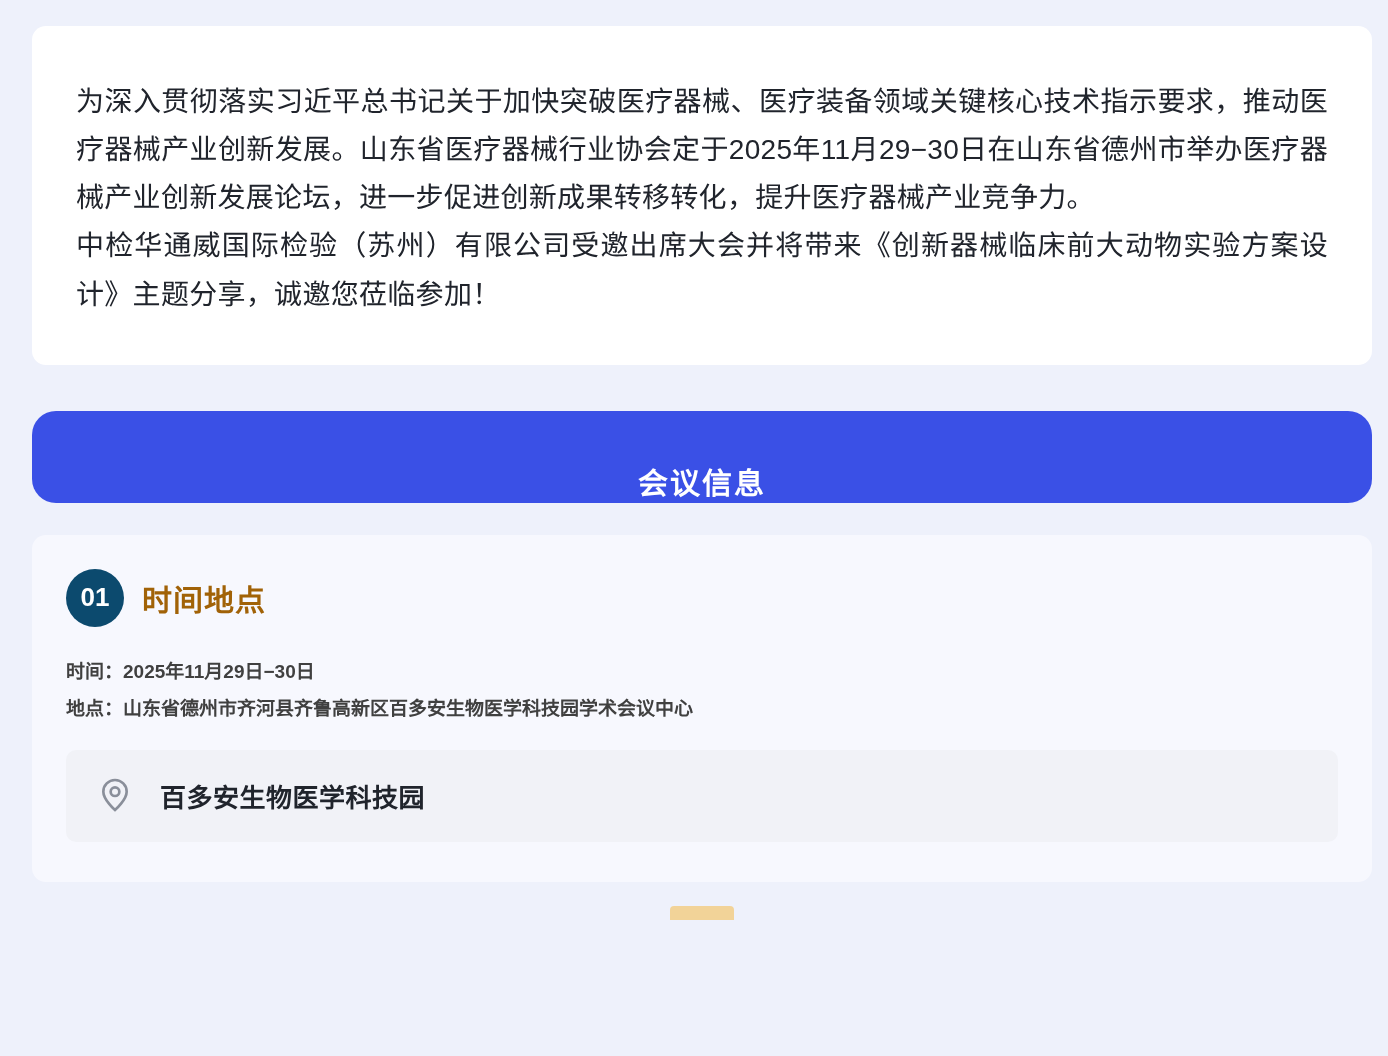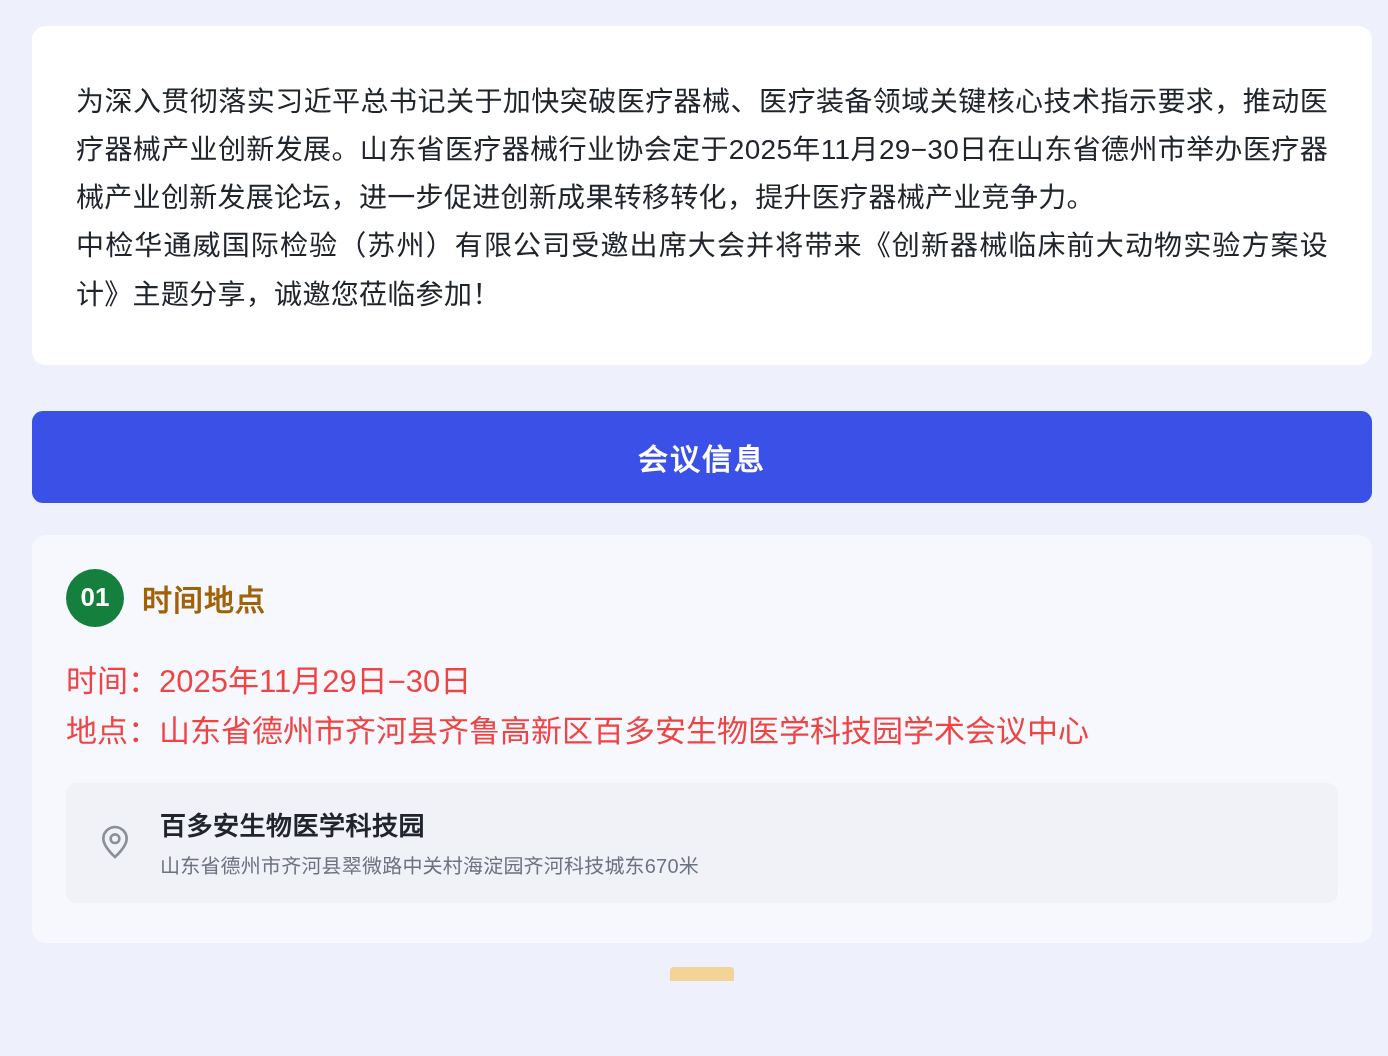--- a/index.html
+++ b/index.html
@@ -36,24 +36,24 @@
     text-align: justify;
     text-justify: inter-ideograph;
     margin: 0;
   }
   .intro-para + .intro-para {
   }
 
   
   .section-banner {
     background: #3a50e6;
-    border-radius: 11px;
+    border-radius: 24px;
     height: 92px;
     display: flex;
-    align-items: center;
+    align-items: flex-end;
     justify-content: center;
     margin-bottom: 32px;
   }
   .section-banner-text {
     color: #ffffff;
     font-size: 30px;
     font-weight: bold;
     letter-spacing: 2px;
   }
 
@@ -67,43 +67,43 @@
   .info-head {
     display: flex;
     align-items: center;
     gap: 18px;
     margin-bottom: 30px;
   }
   .badge-num {
     width: 58px;
     height: 58px;
     border-radius: 50%;
-    background: #15803d;
+    background: #0c4a6e;
     color: #ffffff;
     font-size: 26px;
     font-weight: bold;
     display: flex;
     align-items: center;
     justify-content: center;
     flex: 0 0 auto;
   }
   .info-head-title {
     color: #a16207;
     font-size: 30px;
     font-weight: bold;
     letter-spacing: 1px;
   }
   .info-line {
-    font-size: 31px;
+    font-size: 19px;
     line-height: 1.62;
-    color: #ef4444;
-    font-weight: 400;
+    color: #404040;
+    font-weight: 700;
   }
   .info-line.second {
-    margin-top: 0;
+    margin-top: 6px;
   }
 
   
   .location-box {
     margin-top: 26px;
     background: #f1f2f7;
     border-radius: 10px;
     box-sizing: border-box;
     padding: 22px 26px 24px 26px;
     display: flex;
@@ -173,20 +173,19 @@
 
     <div class="location-box">
       <span class="pin-icon">
         <svg width="40" height="40" viewBox="0 0 24 24" fill="none" stroke="#8a8f9a" stroke-width="1.6">
           <path d="M12 21s7-6.2 7-11a7 7 0 1 0-14 0c0 4.8 7 11 7 11z"></path>
           <circle cx="12" cy="10" r="2.6"></circle>
         </svg>
       </span>
       <span class="loc-text">
         <span class="loc-name">百多安生物医学科技园</span>
-        <span class="loc-addr">山东省德州市齐河县翠微路中关村海淀园齐河科技城东670米</span>
       </span>
     </div>
   </div>
 
   <div class="bottom-spacer"></div>
   <div class="bottom-hint"></div>
 </div>
 
 </body></html>

